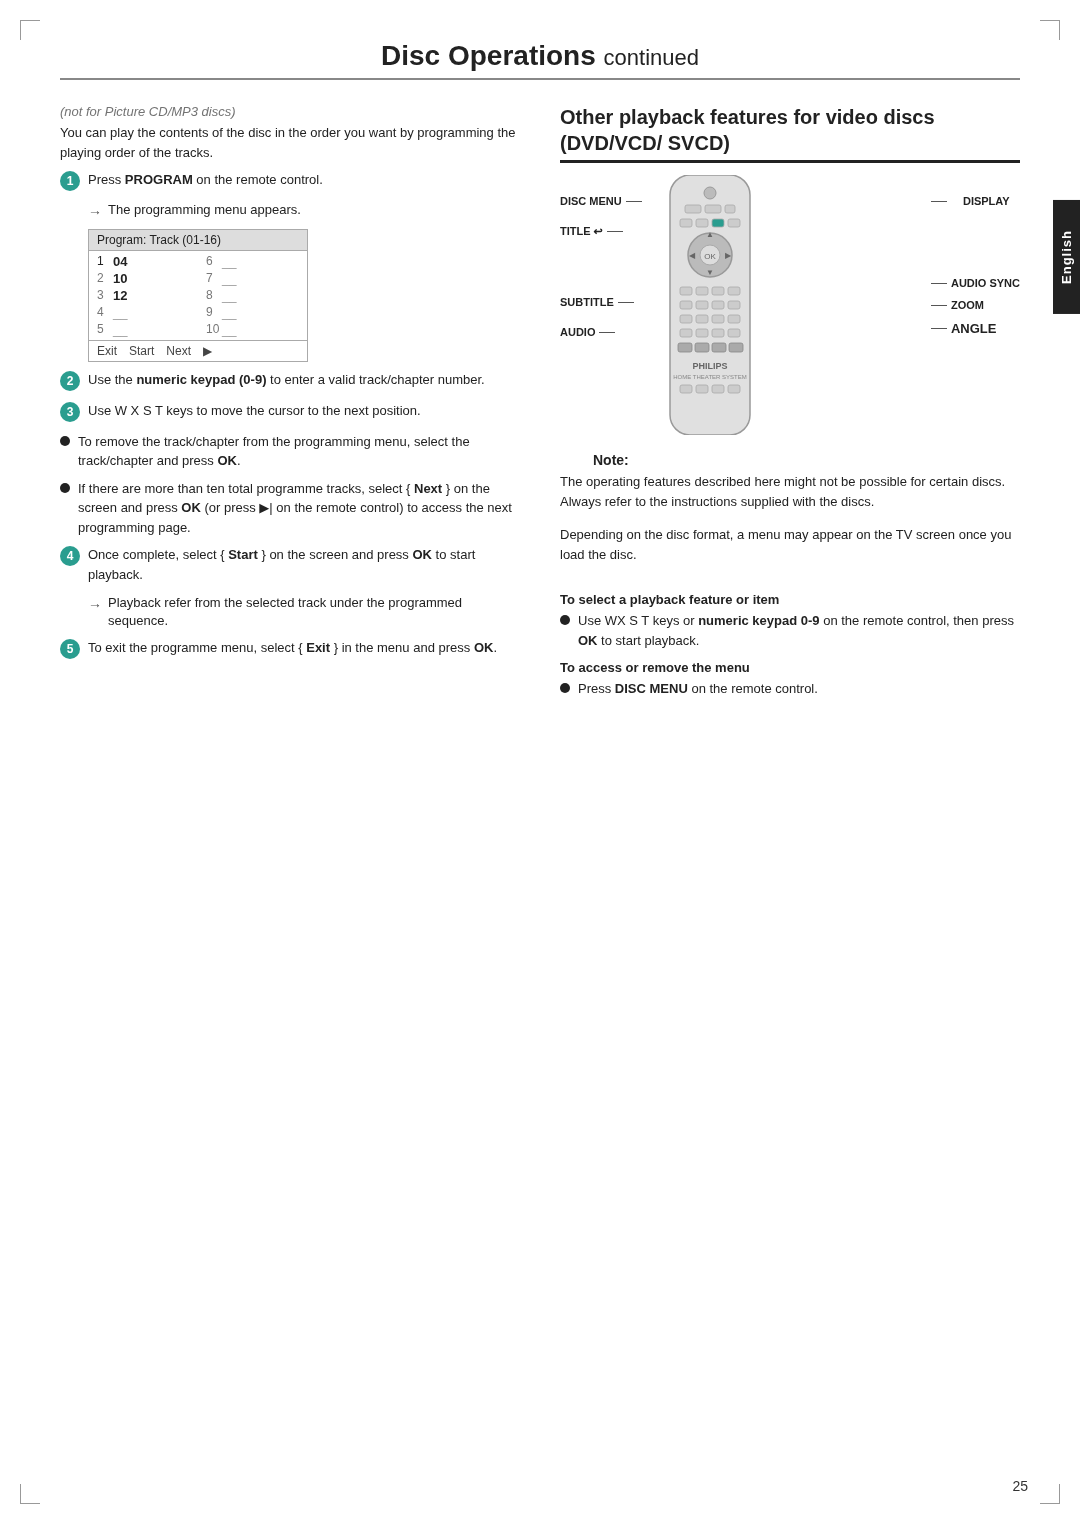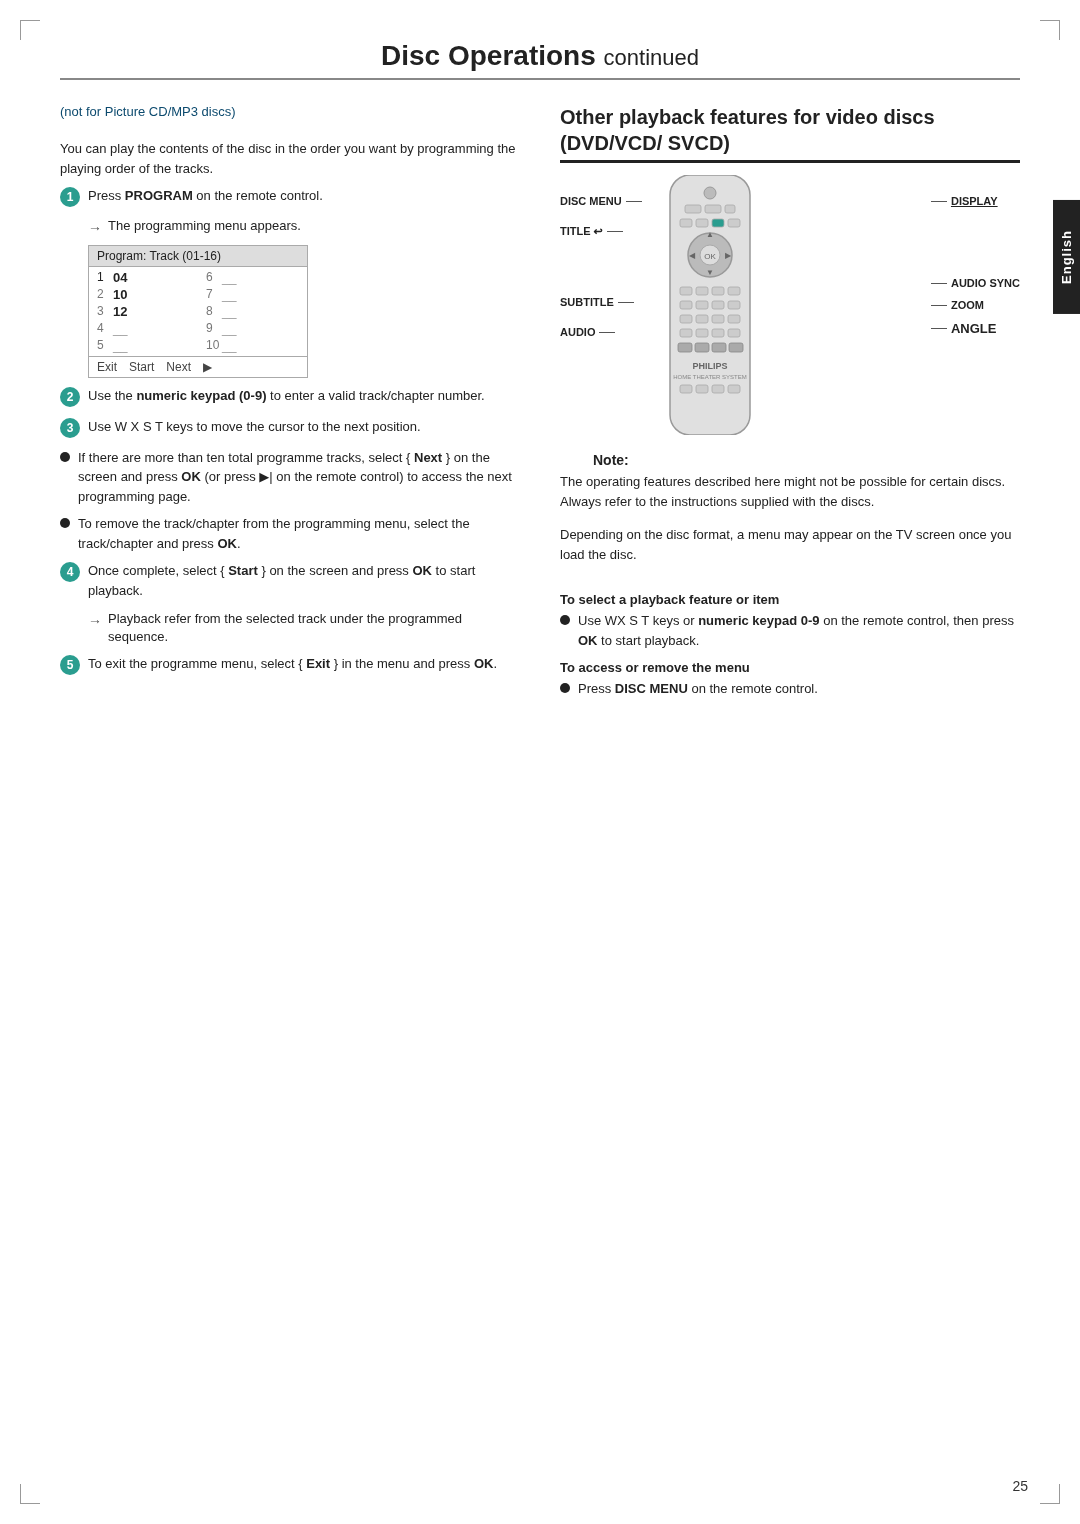--- a/index.html
+++ b/index.html
@@ -90,23 +90,24 @@
     }
 
     
     .body-text {
       font-size: 13px;
       line-height: 1.5;
       margin-bottom: 8px;
     }
 
     .italic-note {
-      font-size: 13px;
-      color: #0c4a6e;
-      margin-bottom: 20px;
+      font-style: italic;
+      font-size: 13px;
+      color: #737373;
+      margin-bottom: 4px;
     }
 
     
     .step {
       display: flex;
       gap: 8px;
       margin-bottom: 10px;
       align-items: flex-start;
     }
     .step-num {
@@ -415,28 +416,28 @@
       <div class="step">
         <div class="step-num">3</div>
         <div class="step-content">
           Use  W X S T keys to move the cursor to the next position.
         </div>
       </div>
 
       <div class="bullet-item">
         <div class="bullet-dot"></div>
         <div class="step-content">
-          If there are more than ten total programme tracks, select { <strong>Next</strong> } on the screen and press <strong>OK</strong> (or press ▶| on the remote control) to access the next programming page.
+          To remove the track/chapter from the programming menu, select the track/chapter and press <strong>OK</strong>.
         </div>
       </div>
 
       <div class="bullet-item">
         <div class="bullet-dot"></div>
         <div class="step-content">
-          To remove the track/chapter from the programming menu, select the track/chapter and press <strong>OK</strong>.
+          If there are more than ten total programme tracks, select { <strong>Next</strong> } on the screen and press <strong>OK</strong> (or press ▶| on the remote control) to access the next programming page.
         </div>
       </div>
 
       <div class="step">
         <div class="step-num">4</div>
         <div class="step-content">
           Once complete, select { <strong>Start</strong> } on the screen and press <strong>OK</strong> to start playback.
         </div>
       </div>
 
@@ -534,21 +535,21 @@
               <text x="60" y="204" text-anchor="middle" font-size="6" fill="#888">HOME THEATER SYSTEM</text>
 
               <rect x="30" y="210" width="12" height="8" rx="2" fill="#ccc" stroke="#aaa" stroke-width="0.8"></rect>
               <rect x="46" y="210" width="12" height="8" rx="2" fill="#ccc" stroke="#aaa" stroke-width="0.8"></rect>
               <rect x="62" y="210" width="12" height="8" rx="2" fill="#ccc" stroke="#aaa" stroke-width="0.8"></rect>
               <rect x="78" y="210" width="12" height="8" rx="2" fill="#ccc" stroke="#aaa" stroke-width="0.8"></rect>
             </svg>
           </div>
 
           <div class="remote-labels-right">
-            <div style="display:flex;align-items:center;gap:4px;text-decoration:underline;">
+            <div style="display:flex;align-items:center;gap:16px;">
               <span style="display:inline-block;width:16px;height:1px;background:#555;"></span>
               <span style="font-size:11px;font-weight:bold;">DISPLAY</span>
             </div>
             <div style="display:flex;align-items:center;gap:4px;margin-top:60px;">
               <span style="display:inline-block;width:16px;height:1px;background:#555;"></span>
               <span style="font-size:11px;font-weight:bold;">AUDIO SYNC</span>
             </div>
             <div style="display:flex;align-items:center;gap:4px;">
               <span style="display:inline-block;width:16px;height:1px;background:#555;"></span>
               <span style="font-size:11px;font-weight:bold;">ZOOM</span>

